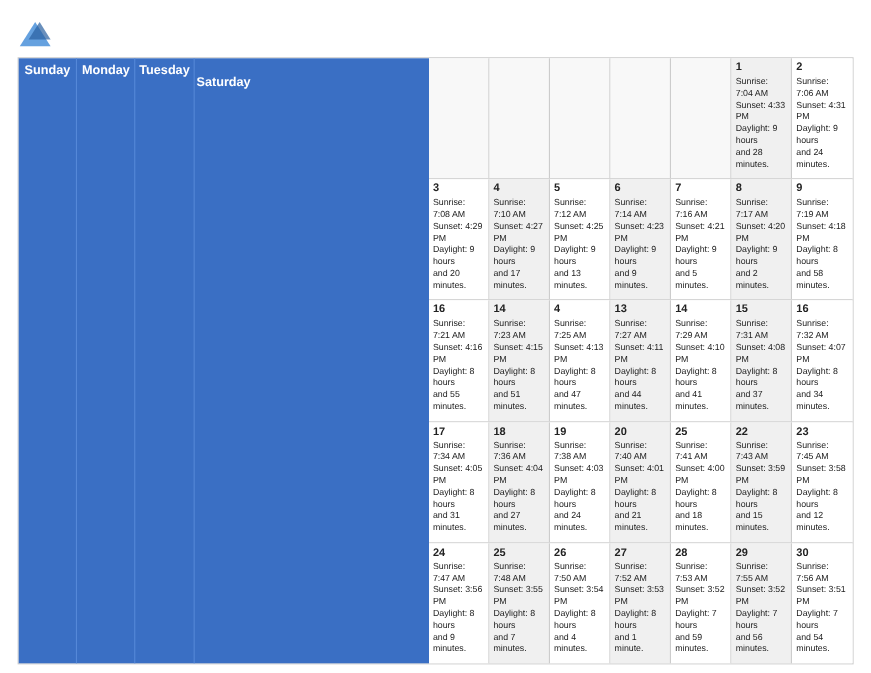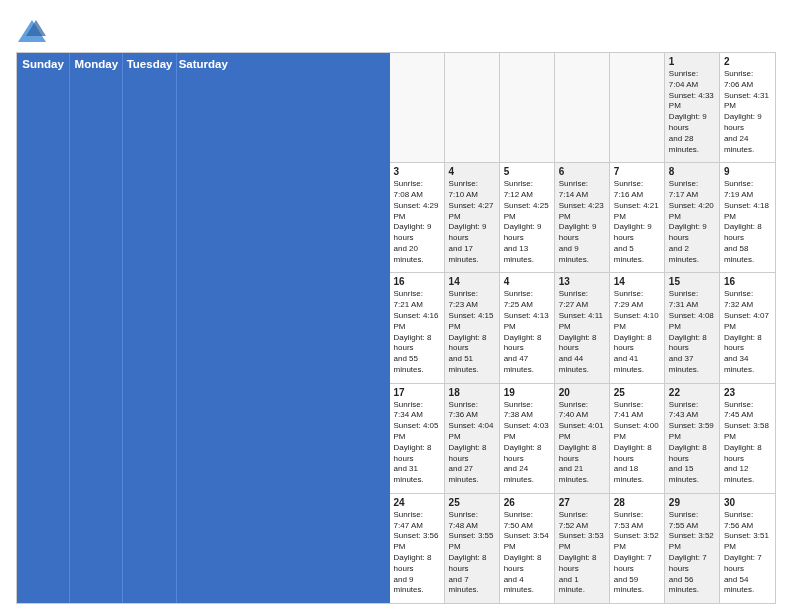--- a/index.html
+++ b/index.html
@@ -75,21 +75,21 @@
       background: #3a6fc4;
     }
     .cal-header-cell {
       color: #fff;
       font-size: 11.5px;
       font-weight: bold;
       text-align: center;
       padding: 5px 2px;
       border-right: 1px solid #5588d8;
     }
-    .cal-header-cell:last-child { border-right: none; }
+    .cal-header-cell:last-child { border-right: none; margin-top: 11px; }
     .cal-body {
       flex: 1;
       display: flex;
       flex-direction: column;
     }
     .cal-row {
       display: grid;
       grid-template-columns: repeat(7, 1fr);
       flex: 1;
       border-top: 1px solid #ccc;

